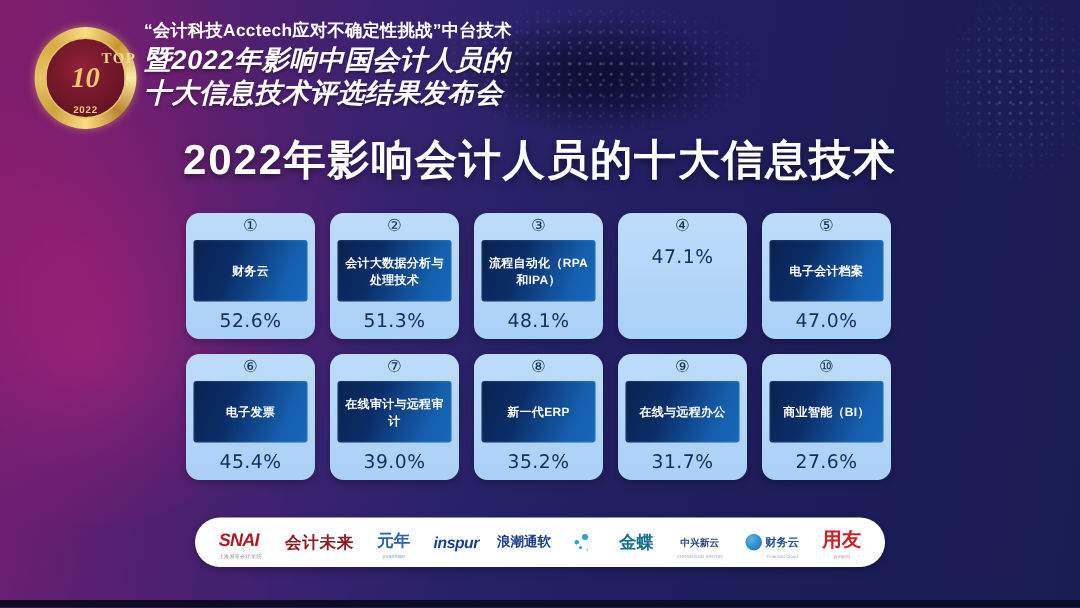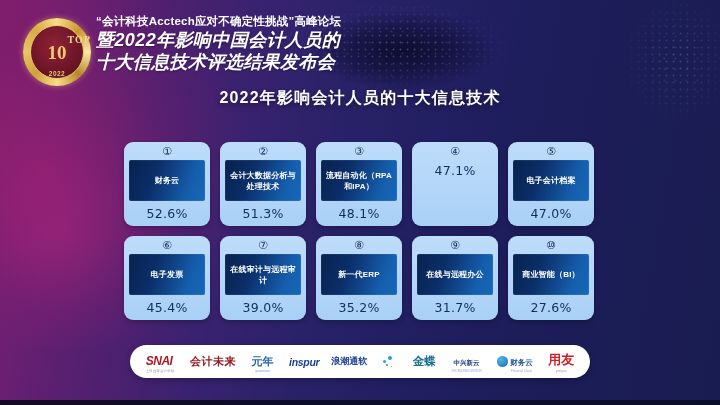--- a/index.html
+++ b/index.html
@@ -51,33 +51,33 @@
     box-shadow:0 0 6px rgba(250,210,120,.45);
   }
   #badge .inner{
     position:absolute;inset:7px;border-radius:50%;
     background:radial-gradient(circle at 45% 38%, #8f2236 0%, #6d1528 60%, #55101f 100%);
     border:1.5px solid #e7c268;
   }
   #badge .txt-top{position:absolute;left:0;right:0;top:16px;text-align:right;color:#f5d98b;
     font-size:10px;font-weight:700;letter-spacing:1px;font-family:"Liberation Serif",serif;}
   #badge .txt-mid{position:absolute;left:0;right:0;top:25px;text-align:center;color:#f0c96f;
-    font-size:19px;font-weight:700;line-height:19px;font-family:"Liberation Serif",serif;}
+    font-size:19px;font-weight:700;line-height:19px;font-family:"Liberation Serif",serif;font-style:italic;}
   #badge .txt-year{position:absolute;left:0;right:0;bottom:9px;text-align:center;color:#edc877;
     font-size:6.5px;font-weight:700;letter-spacing:.5px;}
 
   
   #hdr{position:absolute;left:96px;top:14px;width:430px;}
   #hdr .l1{color:#ffffff;font-size:11.5px;font-weight:700;letter-spacing:.2px;line-height:15px;white-space:nowrap;}
   #hdr .l2,#hdr .l3{color:#ffffff;font-size:18px;font-weight:700;letter-spacing:.4px;line-height:22px;white-space:nowrap;
     text-shadow:0 1px 2px rgba(0,0,0,.35);font-style:italic;}
 
   
   #maintitle{position:absolute;left:0;right:0;top:88px;text-align:center;
-    color:#ffffff;font-size:16px;font-weight:700;letter-spacing:1.2px;
+    color:#ffffff;font-size:28px;font-weight:700;letter-spacing:1.2px;
     text-shadow:0 2px 5px rgba(0,0,0,.45);}
 
   
   #grid{position:absolute;left:124px;top:142px;width:470px;
     display:grid;grid-template-columns:repeat(5,86px);gap:10px 10px;}
   .card{
     width:86px;height:84px;border-radius:9px;
     background:linear-gradient(180deg,#bddcfa 0%, #b3d6f8 55%, #a9d0f6 100%);
     box-shadow:0 2px 5px rgba(0,0,0,.25);
     display:flex;flex-direction:column;align-items:center;
@@ -132,21 +132,21 @@
 
   <div id="badge">
     <div class="ring"></div>
     <div class="inner"></div>
     <div class="txt-top">TOP</div>
     <div class="txt-mid">10</div>
     <div class="txt-year">2022</div>
   </div>
 
   <div id="hdr">
-    <div class="l1">“会计科技Acctech应对不确定性挑战”高峰论坛</div>
+    <div class="l1">“会计科技Acctech应对不确定性挑战”中台技术</div>
     <div class="l2">暨2022年影响中国会计人员的</div>
     <div class="l3">十大信息技术评选结果发布会</div>
   </div>
 
   <div id="maintitle">2022年影响会计人员的十大信息技术</div>
 
   <div id="grid">
 
     <div class="card">
       <div class="rank">①</div>

